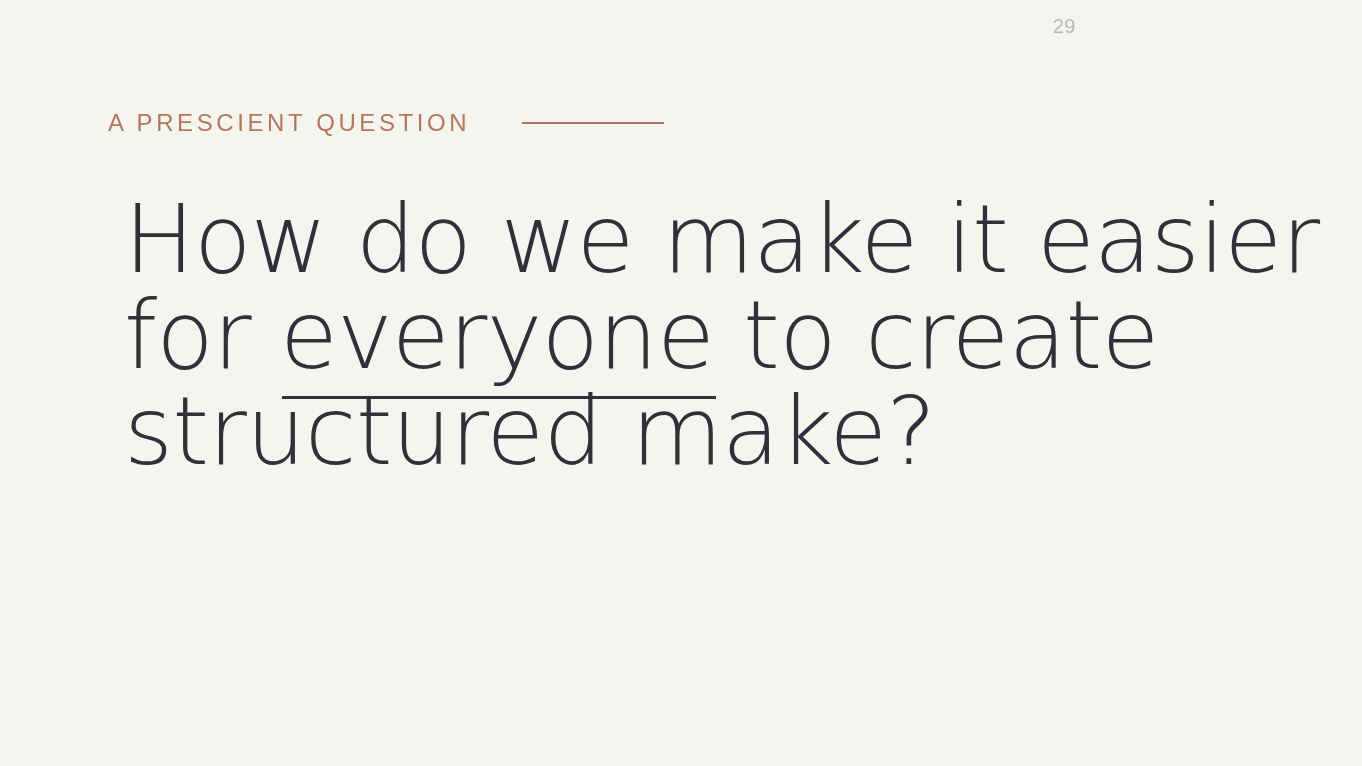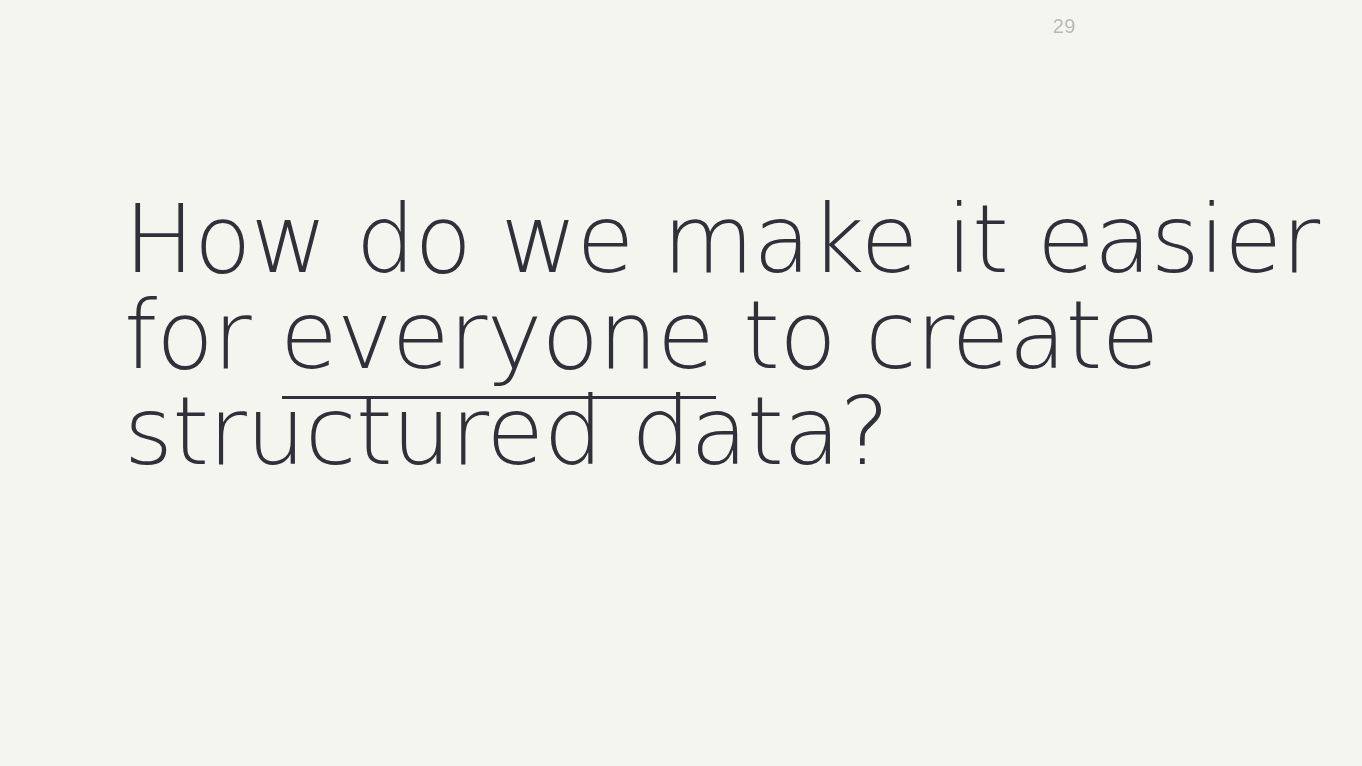--- a/index.html
+++ b/index.html
@@ -93,20 +93,24 @@
     background: #30303a;
   }
 </style>
 </head>
 <body>
 
 <div class="slide">
 
   <div class="page-number">29</div>
 
+  <div class="eyebrow-row">
+    <div class="eyebrow-label">A PRESCIENT QUESTION</div>
+    <div class="eyebrow-rule"></div>
+  </div>
 
   <h1 class="headline">
     <span class="headline-line">How do we make it easier</span>
     <span class="headline-line"><span>for </span><span class="emph">everyone</span><span> to create</span></span>
-    <span class="headline-line">structured data?</span>
+    <span class="headline-line">structured make?</span>
   </h1>
 
 </div>
 
 </body></html>

